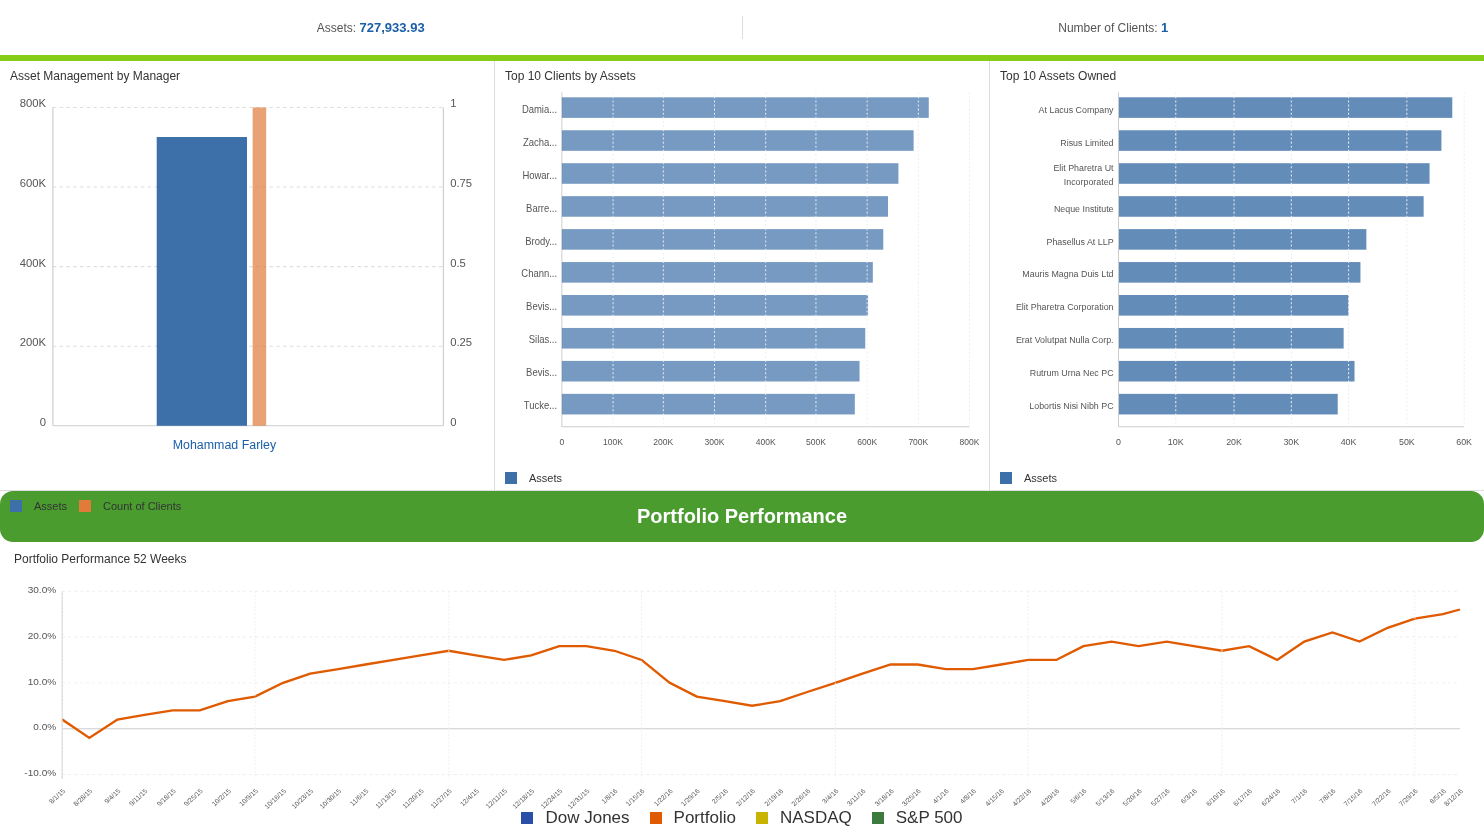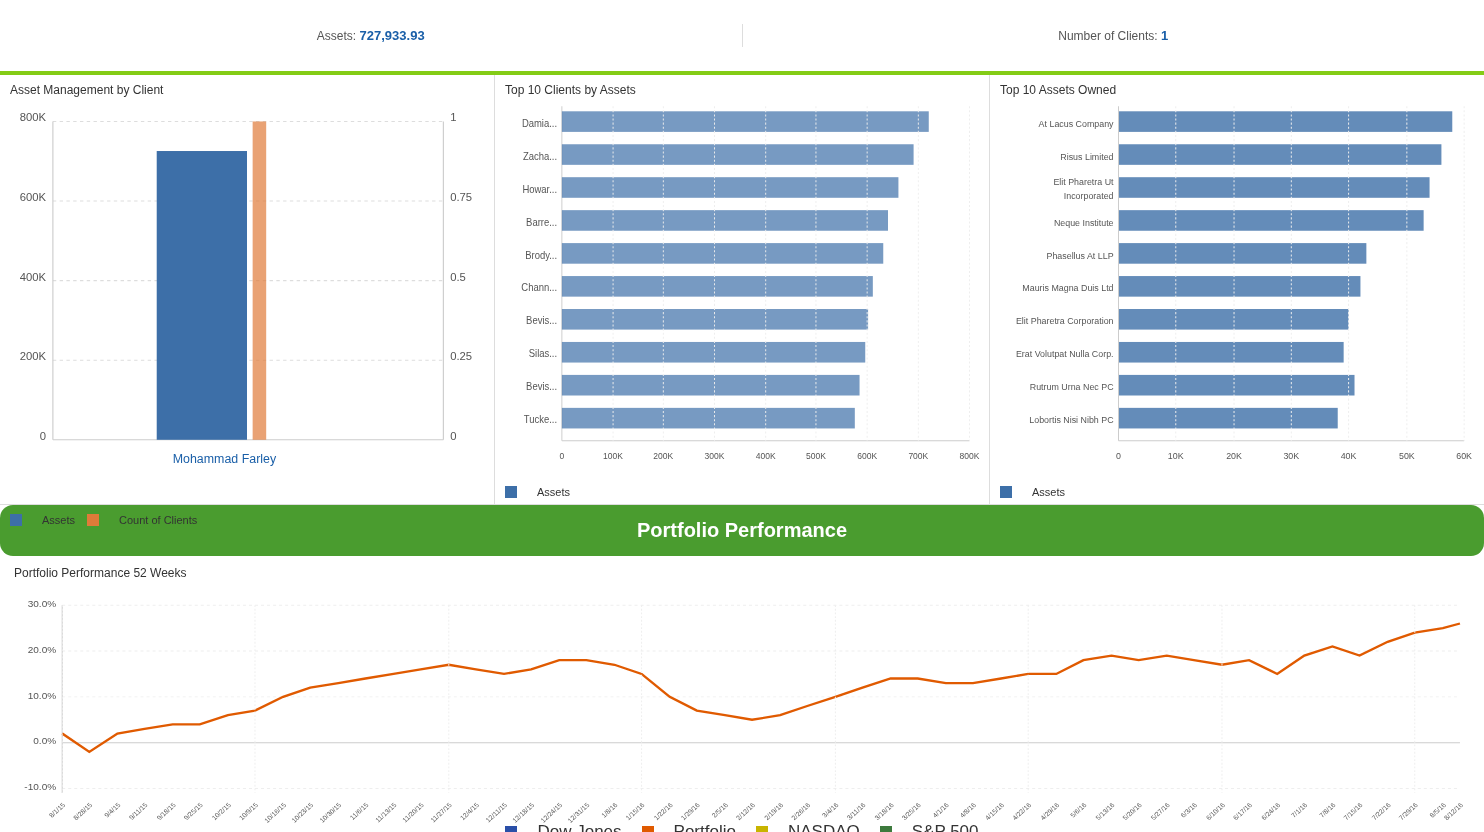--- a/index.html
+++ b/index.html
@@ -1,22 +1,22 @@
 <!DOCTYPE html>
 <html><head>
   <meta charset="utf-8">
   <style>
     * { box-sizing: border-box; margin: 0; padding: 0; }
     body { font-family: Arial, sans-serif; background: #fff; color: #333; font-size: 12px; }
 
     
     .kpi-bar {
       display: flex;
-      border-bottom: 4px solid #84cc16;
-      padding: 24px 0;
+      border-bottom: 6px solid #84cc16;
+      padding: 16px 0;
     }
     .kpi-item {
       flex: 1;
       text-align: center;
       border-right: 1px solid #ddd;
       padding: 4px 0;
     }
     .kpi-item:last-child { border-right: none; }
     .kpi-label { color: #555; font-size: 12px; }
     .kpi-value { color: #1a5fa8; font-weight: bold; font-size: 13px; }
@@ -47,21 +47,21 @@
     .legend {
       display: flex;
       align-items: center;
       gap: 12px;
       margin-top: 4px;
       font-size: 11px;
     }
     .legend-item {
       display: flex;
       align-items: center;
-      gap: 20px;
+      gap: 12px;
     }
     .legend-box {
       width: 12px;
       height: 12px;
       display: inline-block;
     }
 
     
     .pp-banner {
       background: #4a9c2f;
@@ -107,21 +107,21 @@
   </div>
   <div class="kpi-item">
     <span class="kpi-label">Number of Clients:</span>
     <span class="kpi-value">1</span>
   </div>
 </div>
 
 <div class="charts-row">
 
   <div class="chart-panel">
-    <div class="chart-title">Asset Management by Client</div>
+    <div class="chart-title">Asset Management by Manager</div>
     <div class="chart-area">
       <svg width="100%" height="100%" viewBox="0 0 420 360" preserveAspectRatio="none">
 
         <text x="32" y="18" font-size="10" text-anchor="end" fill="#555">800K</text>
         <text x="32" y="88" font-size="10" text-anchor="end" fill="#555">600K</text>
         <text x="32" y="158" font-size="10" text-anchor="end" fill="#555">400K</text>
         <text x="32" y="228" font-size="10" text-anchor="end" fill="#555">200K</text>
         <text x="32" y="298" font-size="10" text-anchor="end" fill="#555">0</text>
 
         <text x="390" y="18" font-size="10" text-anchor="start" fill="#555">1</text>

